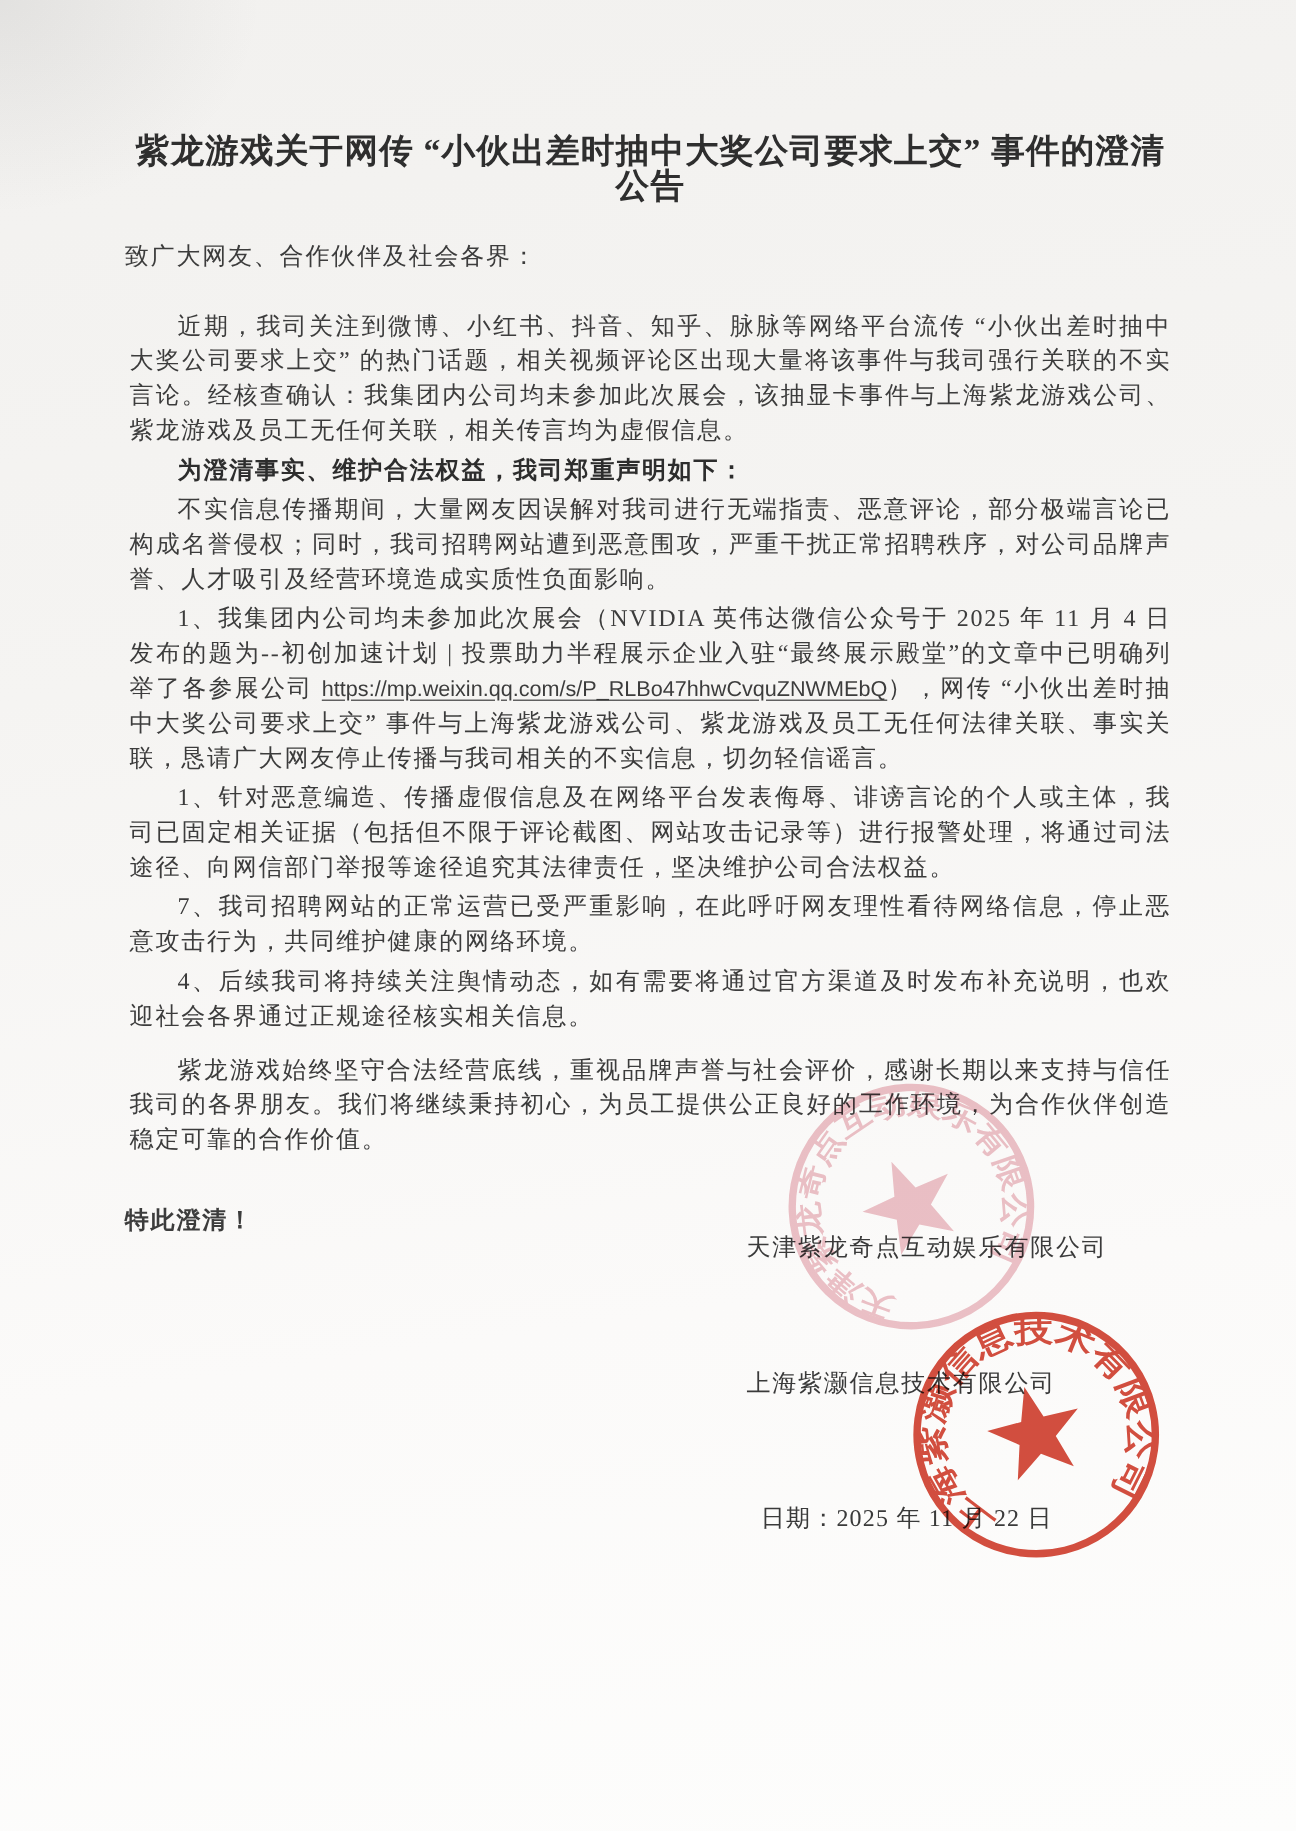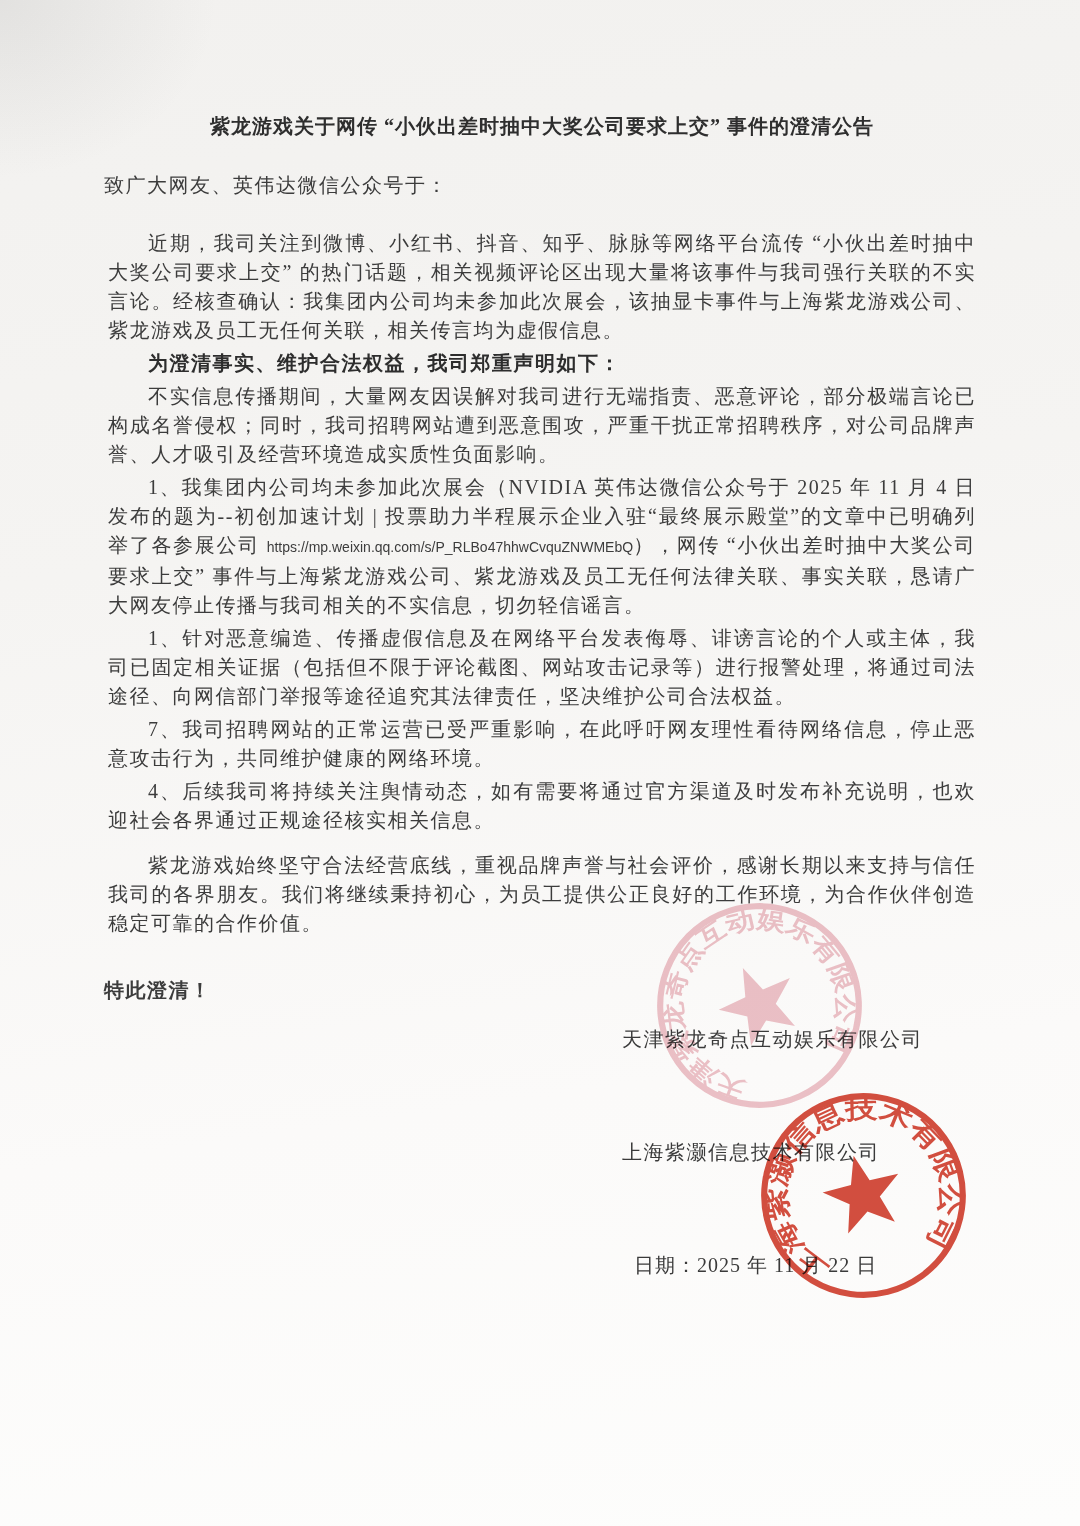--- a/index.html
+++ b/index.html
@@ -16,33 +16,33 @@
     content:"";position:absolute;left:0;top:0;width:220px;height:180px;
     background:radial-gradient(ellipse at 0% 0%,rgba(90,90,90,0.10),rgba(0,0,0,0) 70%);
     pointer-events:none;
   }
   .content{
     position:absolute;left:104px;top:112px;width:876px;
     font-size:20px;line-height:29px;letter-spacing:1.5px;
     text-align:justify;
   }
   .doc-title{
-    margin:0;font-size:20px;line-height:29px;font-weight:bold;
+    margin:0;font-size:28px;line-height:29px;font-weight:bold;
     text-align:center;color:#2e2e2e;letter-spacing:1px;
   }
   .salutation{margin:30px 0 0 0;}
   .para{margin:4px;text-indent:2em;}
   .para.first{margin-top:29px;}
   .para.bold{font-weight:bold;color:#2d2d2d;}
   .para.gap-top{margin-top:16px;}
   .clarify{margin:38px 0 0 0;text-indent:0;font-weight:bold;}
   .url{
     font-family:"Liberation Sans","DejaVu Sans",sans-serif;
-    font-size:14px;letter-spacing:0;
-    text-underline-offset:3px;
+    font-size:18px;letter-spacing:0;
+    text-decoration:underline;text-underline-offset:3px;
     word-break:break-all;
   }
   .sig{
     position:absolute;left:622px;
     font-size:20px;letter-spacing:1.5px;color:#3a3a3a;white-space:nowrap;
   }
   .sig-1{top:1026px;}
   .sig-2{top:1139px;}
   .date-line{
     position:absolute;left:634px;top:1252px;
@@ -61,21 +61,21 @@
   }
 </style>
 </head>
 <body>
 
 <div class="page">
 
   <div class="content">
     <h1 class="doc-title">紫龙游戏关于网传 “小伙出差时抽中大奖公司要求上交” 事件的澄清公告</h1>
 
-    <p class="salutation">致广大网友、英伟达微信公众号于：</p>
+    <p class="salutation">致广大网友、合作伙伴及社会各界：</p>
 
     <p class="para first">近期，我司关注到微博、小红书、抖音、知乎、脉脉等网络平台流传 “小伙出差时抽中大奖公司要求上交” 的热门话题，相关视频评论区出现大量将该事件与我司强行关联的不实言论。经核查确认：我集团内公司均未参加此次展会，该抽显卡事件与上海紫龙游戏公司、紫龙游戏及员工无任何关联，相关传言均为虚假信息。</p>
 
     <p class="para bold">为澄清事实、维护合法权益，我司郑重声明如下：</p>
 
     <p class="para">不实信息传播期间，大量网友因误解对我司进行无端指责、恶意评论，部分极端言论已构成名誉侵权；同时，我司招聘网站遭到恶意围攻，严重干扰正常招聘秩序，对公司品牌声誉、人才吸引及经营环境造成实质性负面影响。</p>
 
     <p class="para"><span>1、我集团内公司均未参加此次展会（NVIDIA 英伟达微信公众号于 2025 年 11 月 4 日发布的题为--初创加速计划 | 投票助力半程展示企业入驻“最终展示殿堂”的文章中已明确列举了各参展公司 </span><span class="url">https://mp.weixin.qq.com/s/P_RLBo47hhwCvquZNWMEbQ</span><span>），网传 “小伙出差时抽中大奖公司要求上交” 事件与上海紫龙游戏公司、紫龙游戏及员工无任何法律关联、事实关联，恳请广大网友停止传播与我司相关的不实信息，切勿轻信谣言。</span></p>
 
     <p class="para">1、针对恶意编造、传播虚假信息及在网络平台发表侮辱、诽谤言论的个人或主体，我司已固定相关证据（包括但不限于评论截图、网站攻击记录等）进行报警处理，将通过司法途径、向网信部门举报等途径追究其法律责任，坚决维护公司合法权益。</p>

